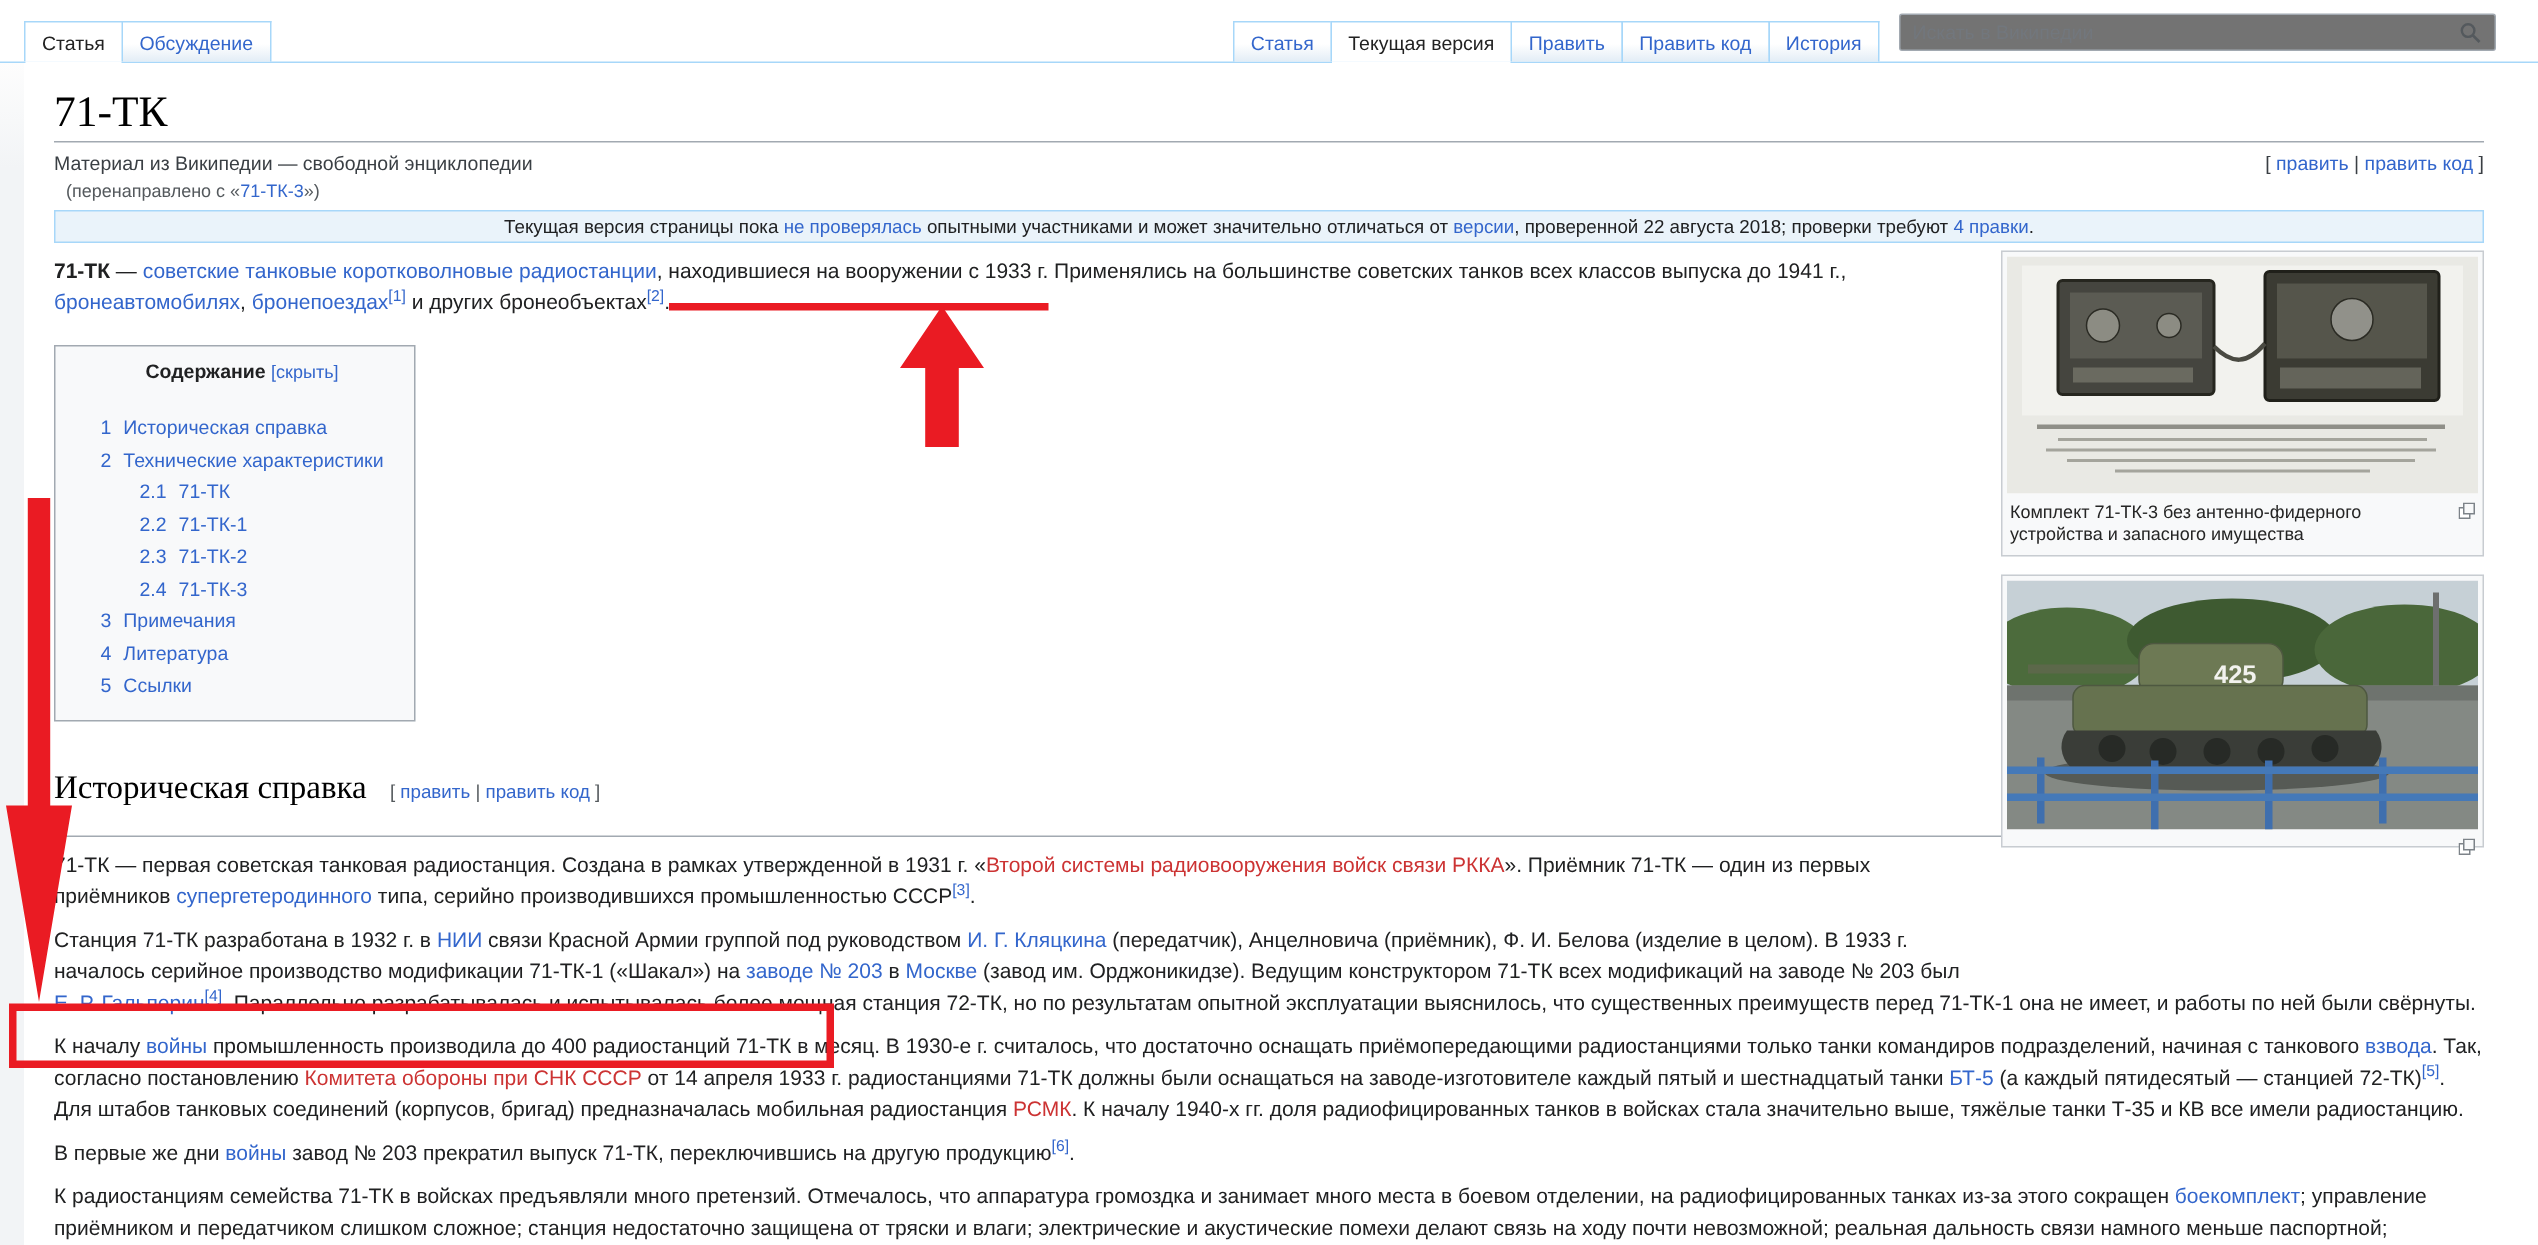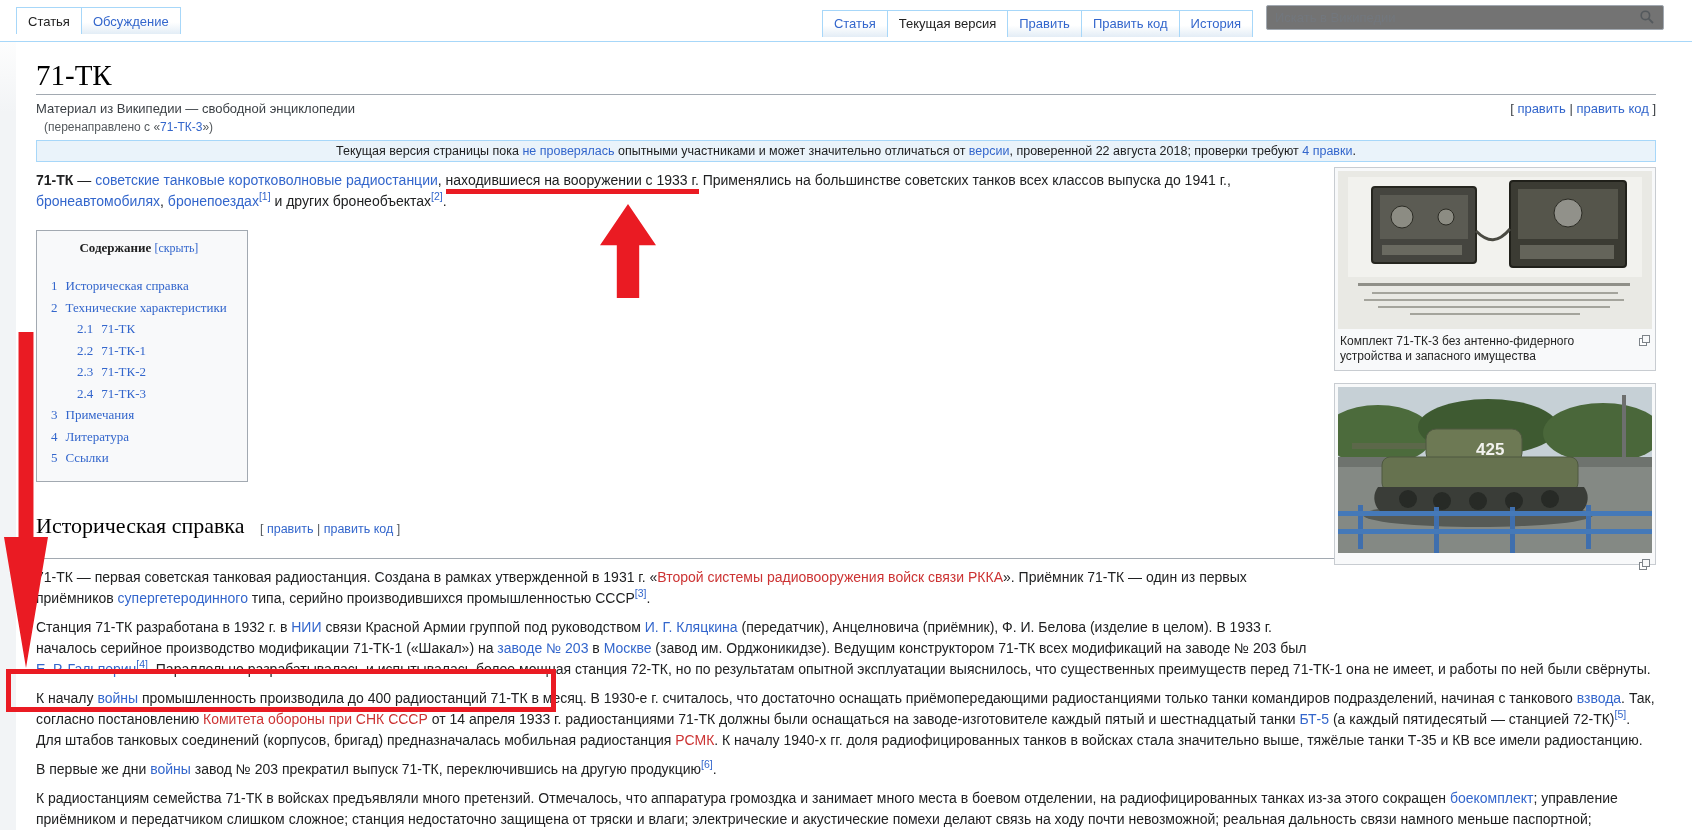--- a/index.html
+++ b/index.html
@@ -9,21 +9,21 @@
   }
   *{box-sizing:content-box;}
   html,body{margin:0;padding:0;}
   body{
     width:1692px;height:830px;overflow:hidden;position:relative;background:#fff;
     font-family:"Liberation Sans","DejaVu Sans",sans-serif;color:#202122;
   }
   
   header{
     position:relative;height:41px;border-bottom:1px solid var(--tab-border);
-    display:flex;justify-content:space-between;align-items:center;background:#fff;
+    display:flex;justify-content:space-between;align-items:flex-end;background:#fff;
   }
   .tabs{display:flex;height:27px;align-items:stretch;}
   .tabs-left{margin-left:16px;}
   .header-right{display:flex;align-items:flex-end;margin-right:28px;}
   .tab{
     display:flex;align-items:center;padding:0 11px;font-size:13px;white-space:nowrap;
     color:var(--link-blue);cursor:pointer;text-decoration:none;
     background:linear-gradient(to bottom,#ffffff 55%,#e3edf6 100%);
     border:1px solid var(--tab-border);border-bottom:none;margin-left:-1px;position:relative;
   }
@@ -55,25 +55,25 @@
   .redirect{margin:4px 0 0 8px;font-size:12px;color:#54595d;}
   .notice{
     margin-top:6px;border:1px solid var(--tab-border);background:var(--notice-bg);
     text-align:center;font-size:12.5px;padding:3px 6px;color:#202122;
   }
   p.body-p{font-size:14px;line-height:21px;margin:8px 0;}
   a.lnk{color:var(--link-blue);text-decoration:none;cursor:pointer;}
   a.rlnk{color:var(--red-link);text-decoration:none;cursor:pointer;}
   sup.ref{font-size:10.5px;line-height:0;vertical-align:super;}
   sup.ref a{color:var(--link-blue);text-decoration:none;}
-  .red-underline{border-bottom:5px solid var(--annotation-red);padding-bottom:1px;}
+  .red-underline{border-bottom:5px solid var(--annotation-red);padding-bottom:14px;}
   
   .toc{
     display:inline-block;border:1px solid var(--toc-border);background:var(--toc-bg);
-    padding:9px 20px 12px 14px;margin-top:10px;font-size:13px;font-family:Liberation Serif, serif;
+    padding:9px 20px 12px 30px;margin-top:10px;font-size:13px;
   }
   .toc-title{text-align:center;font-size:13px;color:#202122;}
   .toc-title b{font-weight:bold;}
   .toc-toggle{color:var(--link-blue);cursor:pointer;font-size:12px;}
   .toc ul{list-style:none;margin:19px 0 0;padding:0;}
   .toc li{line-height:21.5px;white-space:nowrap;}
   .toc li.lvl2{padding-left:26px;}
   .toc a{color:var(--link-blue);text-decoration:none;cursor:pointer;}
   .toc .num{margin-right:8px;}
   

